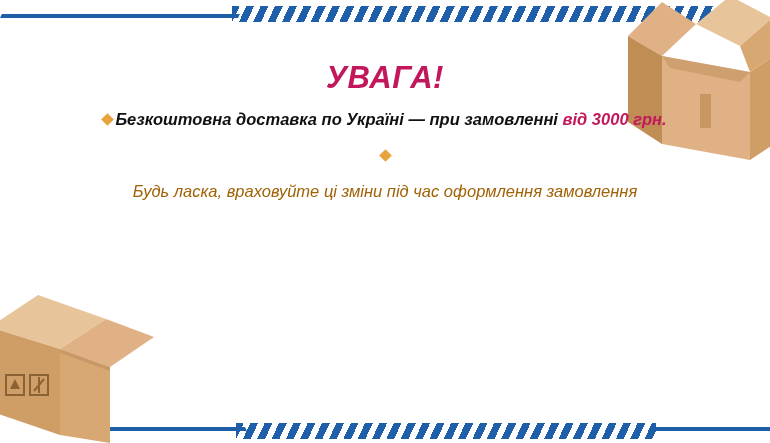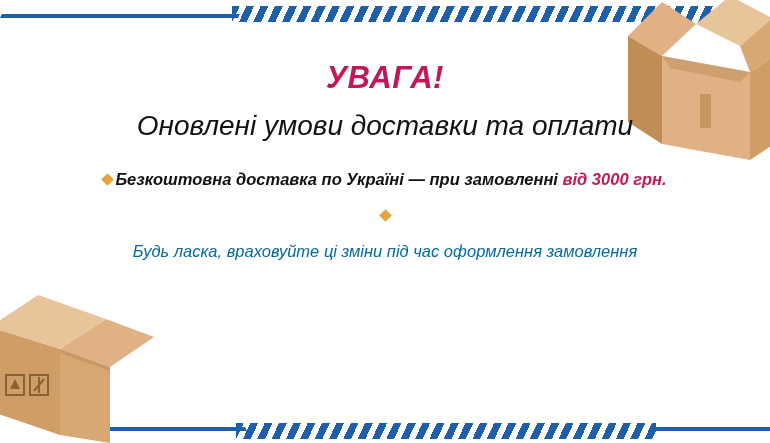--- a/index.html
+++ b/index.html
@@ -121,21 +121,21 @@
     color: #111111;
     white-space: nowrap;
   }
   .accent {
     color: #c2185b;
   }
   .footnote {
     font-family: "Liberation Sans", sans-serif;
     font-style: italic;
     font-size: 16.5px;
-    color: #0369a1;
+    color: #a16207;
     margin: 8px 0 0 0;
   }
 </style>
 </head>
 <body>
 
 <div id="banner">
 
   <div class="stripe-bar stripe-top"></div>
   <div class="solid-line line-top"></div>
@@ -175,21 +175,20 @@
       <rect x="20" y="92" width="18" height="20" fill="none" stroke="#8a6233" stroke-width="2"></rect>
       <polygon points="29,96 24,106 34,106" fill="#8a6233"></polygon>
       <rect x="44" y="92" width="18" height="20" fill="none" stroke="#8a6233" stroke-width="2"></rect>
       <line x1="48" y1="108" x2="58" y2="96" stroke="#8a6233" stroke-width="2"></line>
       <line x1="53" y1="94" x2="53" y2="110" stroke="#8a6233" stroke-width="2"></line>
     </svg>
   </div>
 
   <div class="content">
     <div class="headline">УВАГА!</div>
-    <div class="subhead">Оновлені умови доставки та оплати</div>
 
     <div class="bullet-row">
       <span class="bullet-diamond"></span>
       <span class="bullet-text"><span>Безкоштовна доставка по Україні — при замовленні </span><span class="accent">від 3000 грн.</span></span>
     </div>
 
     <div class="bullet-row">
       <span class="bullet-diamond"></span>
     </div>
 

